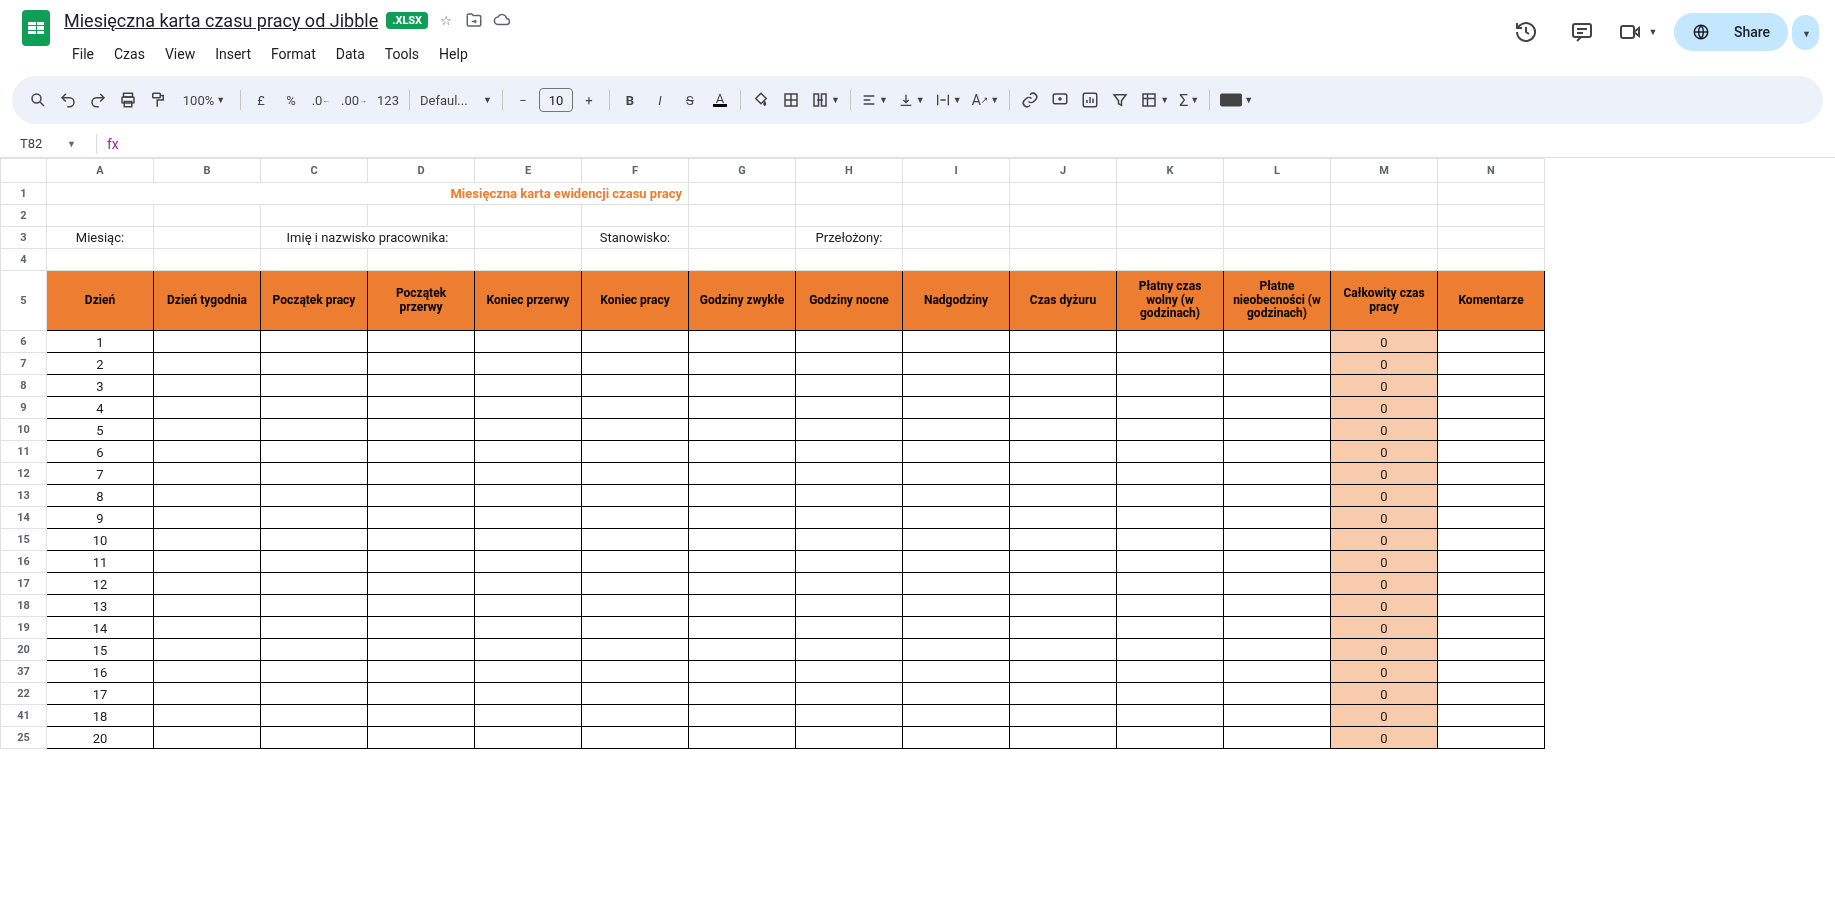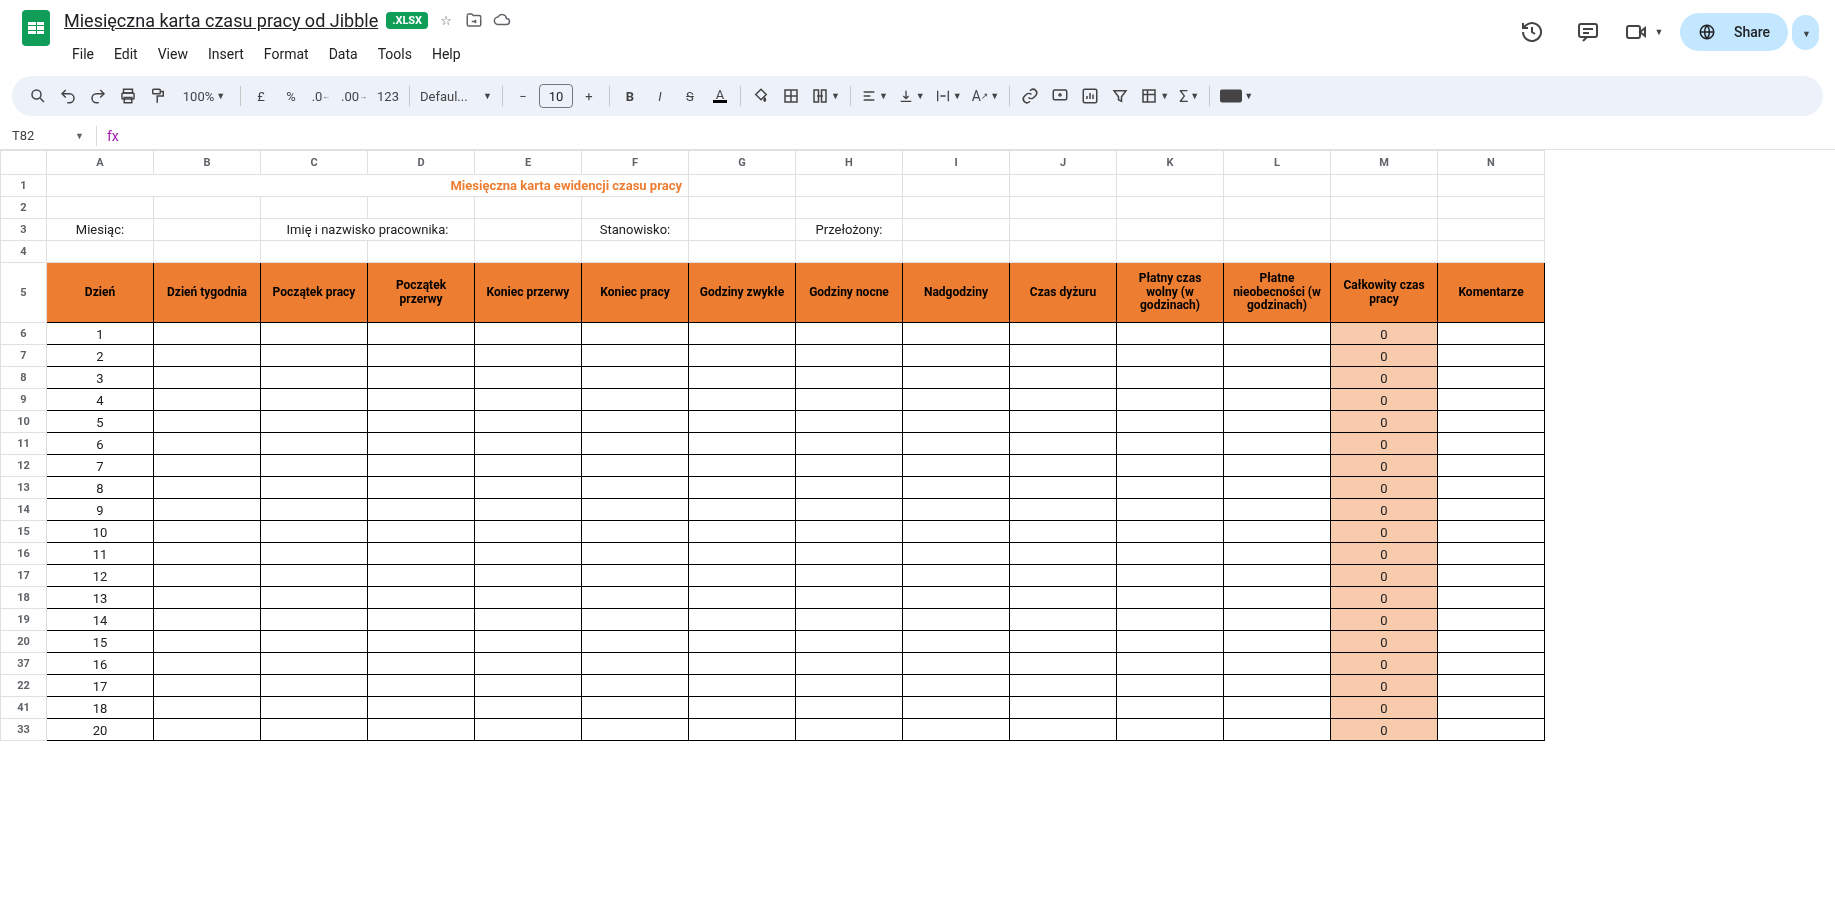--- a/index.html
+++ b/index.html
@@ -15,32 +15,32 @@
 .title-row { display: flex; align-items: center; gap: 8px; height: 24px; }
 .doc-title { font-size: 18px; color: #202124; text-decoration: underline; }
 .xlsx-badge { background: #0f9d58; color: #fff; font-size: 11px; font-weight: 700; padding: 2px 6px; border-radius: 4px; }
 .title-icon { color: #5f6368; cursor: pointer; width:20px; height:20px; display:flex; align-items:center; justify-content:center; }
 
 .menu-bar { display: flex; gap: 4px; height: 28px; align-items: center; margin-top:8px; }
 .menu-item { padding: 4px 8px; border-radius: 4px; cursor: pointer; font-size: 14px; color: #202124; }
 
 .header-right { display: flex; align-items: center; gap: 16px; padding-top: 4px; }
 .hr-icon { width: 40px; height: 40px; border-radius: 20px; display: flex; align-items: center; justify-content: center; cursor: pointer; color:#444; }
-.share-btn { background: #c2e7ff; border-radius: 40px; padding: 10px 18px; display: flex; align-items: center; gap: 18px; cursor: pointer; font-weight: 500; font-size: 14px; }
+.share-btn { background: #c2e7ff; border-radius: 40px; padding: 10px 18px; display: flex; align-items: center; gap: 24px; cursor: pointer; font-weight: 500; font-size: 14px; }
 .share-caret { background:#c2e7ff; border-radius:40px; padding:10px 8px; cursor:pointer; margin-left:-12px; }
 
-.toolbar { margin: 8px 12px 0 12px; background: #edf2fa; border-radius: 24px; height: 40px; display: flex; align-items: center; padding: 0 12px; gap: 2px; }
+.toolbar { margin: 8px 12px 0 12px; background: #edf2fa; border-radius: 24px; height: 48px; display: flex; align-items: center; padding: 0 12px; gap: 2px; }
 .tb-btn { min-width: 28px; height: 28px; border-radius: 4px; display: flex; align-items: center; justify-content: center; cursor: pointer; color: #444; padding:0 4px; font-size:13px;}
 .tb-sep { width: 1px; height: 20px; background: #c7c7c7; margin: 0 4px; }
 .tb-caret { font-size:9px; margin-left:2px; color:#444; }
 .font-size-box { border:1px solid #747775; border-radius:4px; width:34px; height:24px; display:flex; align-items:center; justify-content:center; font-size:13px; }
 .font-sel { min-width:80px; justify-content:space-between; }
 
 .name-fx { display: flex; align-items: center; height: 28px; border-bottom:1px solid #e0e0e0; margin-top:6px; }
-.name-box { width: 96px; padding: 0 12px; font-size: 13px; color: #3c4043; display:flex; align-items:center; justify-content:space-between; }
+.name-box { width: 96px; padding: 0 20px; font-size: 13px; color: #3c4043; display:flex; align-items:center; justify-content:space-between; }
 .name-caret { font-size:9px; color:#5f6368; }
 .fx-sep { width:1px; height:20px; background:#dadce0; }
 .fx { color: #a21caf; padding: 0 10px; font-size:14px; }
 .formula-input { flex:1; border:none; outline:none; font-size:13px; padding:0 4px; }
 
 .grid-wrap { position: relative; overflow:auto; height: calc(100vh - 160px); }
 table.sheet { border-collapse: collapse; table-layout: fixed; }
 .col-hdr, .row-hdr, .corner { background: #fff; color: #5f6368; font-size: 11px; text-align: center; border: 1px solid #e0e0e0; position: sticky; }
 .corner { left:0; top:0; z-index:3; width:46px; height:24px; }
 .col-hdr { top:0; z-index:2; height:24px; }
@@ -86,21 +86,21 @@
           </svg>
         </span>
       <span class="title-icon">
           <svg width="18" height="18" viewBox="0 0 24 24" fill="none" stroke="currentColor" stroke-width="2">
             <path d="M18 18a4 4 0 0 0 0-8 6 6 0 0 0-11.3-2A5 5 0 0 0 7 18z"></path>
           </svg>
         </span>
     </div>
     <div class="menu-bar">
       <div class="menu-item">File</div>
-      <div class="menu-item">Edit</div>
+      <div class="menu-item">Czas</div>
       <div class="menu-item">View</div>
       <div class="menu-item">Insert</div>
       <div class="menu-item">Format</div>
       <div class="menu-item">Data</div>
       <div class="menu-item">Tools</div>
       <div class="menu-item">Help</div>
     </div>
   </div>
   <div class="header-right">
     <div class="hr-icon">
@@ -682,21 +682,21 @@
           <td class="cell"></td>
           <td class="cell"></td>
           <td class="cell"></td>
           <td class="cell"></td>
           <td class="cell"></td>
           <td class="cell"></td>
           <td class="cell total-col">0</td>
           <td class="cell"></td>
         </tr>
         <tr class=" data-border">
-          <th class="row-hdr">33</th>
+          <th class="row-hdr">25</th>
           <td class="cell day-col">20</td>
           <td class="cell"></td>
           <td class="cell"></td>
           <td class="cell"></td>
           <td class="cell"></td>
           <td class="cell"></td>
           <td class="cell"></td>
           <td class="cell"></td>
           <td class="cell"></td>
           <td class="cell"></td>

